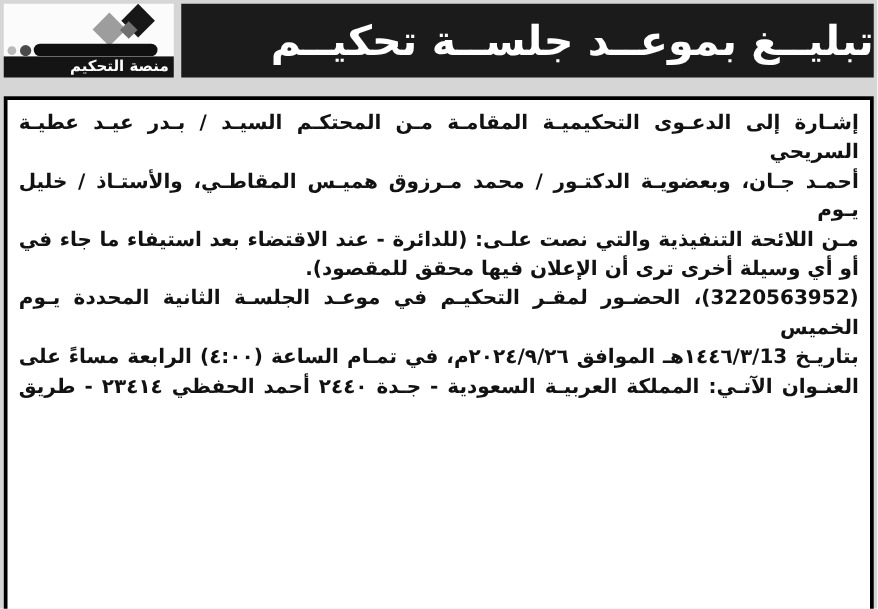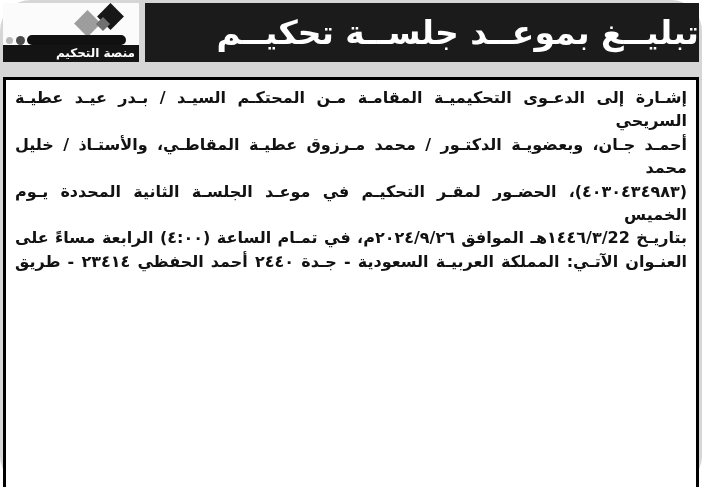--- a/index.html
+++ b/index.html
@@ -8,21 +8,20 @@
     width:702px;
     height:487px;
     font-family:"DejaVu Sans", sans-serif;
   }
   .page {
     box-sizing:border-box;
     width:702px;
     height:487px;
     background:#d6d6d6;
     padding:3px;
-    border-radius:31px;
   }
   
   .header { display:flex; gap:6px; height:59px; }
   .logo-block { width:136px; display:flex; flex-direction:column; }
   .logo-box { flex:1; background:#fbfbfb; position:relative; overflow:hidden; }
   .diamond { position:absolute; }
   .d-gray  { width:19px; height:19px; background:#9d9d9d; transform:rotate(45deg); left:75px; top:11px; }
   .d-black { width:19px; height:19px; background:#171717; transform:rotate(45deg); left:98px; top:4px; }
   .d-mid   { width:10px; height:10px; background:#707070; transform:rotate(45deg); left:95px; top:16px; }
   .logo-bar { position:absolute; left:24px; top:32px; width:99px; height:10px; background:#101010; border-radius:5px; }
@@ -81,20 +80,22 @@
     </div>
 
     <div class="title-band">
       <span>تبليــغ بموعــد جلســة تحكيــم</span>
     </div>
 
   </div>
 
   <div class="body-box">
     <div class="line">إشـارة إلى الدعـوى التحكيميـة المقامـة مـن المحتكـم السيـد / بـدر عيـد عطيـة السريحي</div>
-    <div class="line">أحمـد جـان، وبعضويـة الدكتـور / محمد مـرزوق عطيـة المقاطـي، والأستـاذ / خليل محمد</div>
-    <div class="line">(٤٠٣٠٤٣٤٩٨٣)، الحضـور لمقـر التحكيـم في موعـد الجلسـة الثانية المحددة يـوم الخميس</div>
-    <div class="line">بتاريـخ ١٤٤٦/٣/22هـ الموافق ٢٠٢٤/٩/٢٦م، في تمـام الساعة (٤:٠٠) الرابعة مساءً على</div>
+    <div class="line">أحمـد جـان، وبعضويـة الدكتـور / محمد مـرزوق هميـس المقاطـي، والأستـاذ / خليل يـوم</div>
+    <div class="line">مـن اللائحة التنفيذية والتي نصت علـى: (للدائرة - عند الاقتضاء بعد استيفاء ما جاء في</div>
+    <div class="line partial">أو أي وسيلة أخرى ترى أن الإعلان فيها محقق للمقصود).</div>
+    <div class="line">(3220563952)، الحضـور لمقـر التحكيـم في موعـد الجلسـة الثانية المحددة يـوم الخميس</div>
+    <div class="line">بتاريـخ ١٤٤٦/٣/13هـ الموافق ٢٠٢٤/٩/٢٦م، في تمـام الساعة (٤:٠٠) الرابعة مساءً على</div>
     <div class="line">العنـوان الآتـي: المملكة العربيـة السعودية - جـدة ٢٤٤٠ أحمد الحفظي ٢٣٤١٤ - طريق</div>
 
   </div>
 
 </div>
 
 </body></html>

